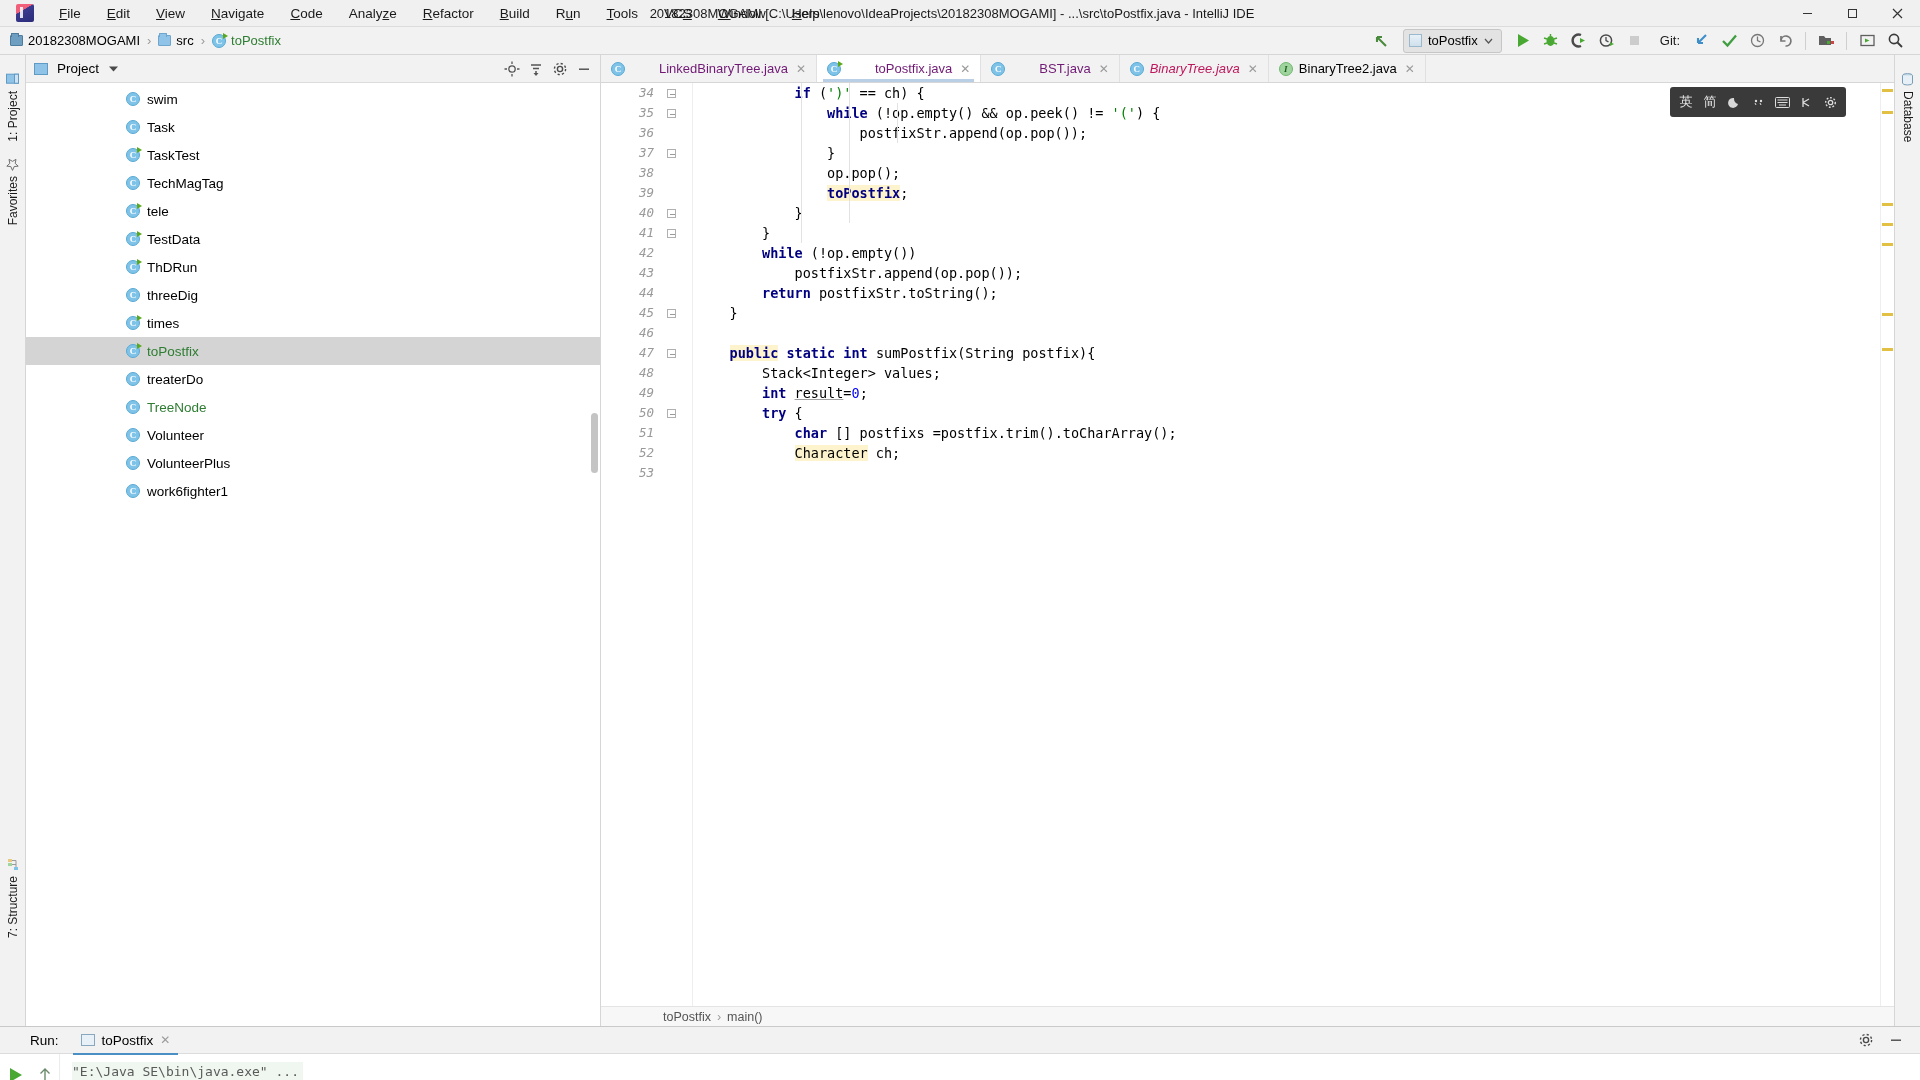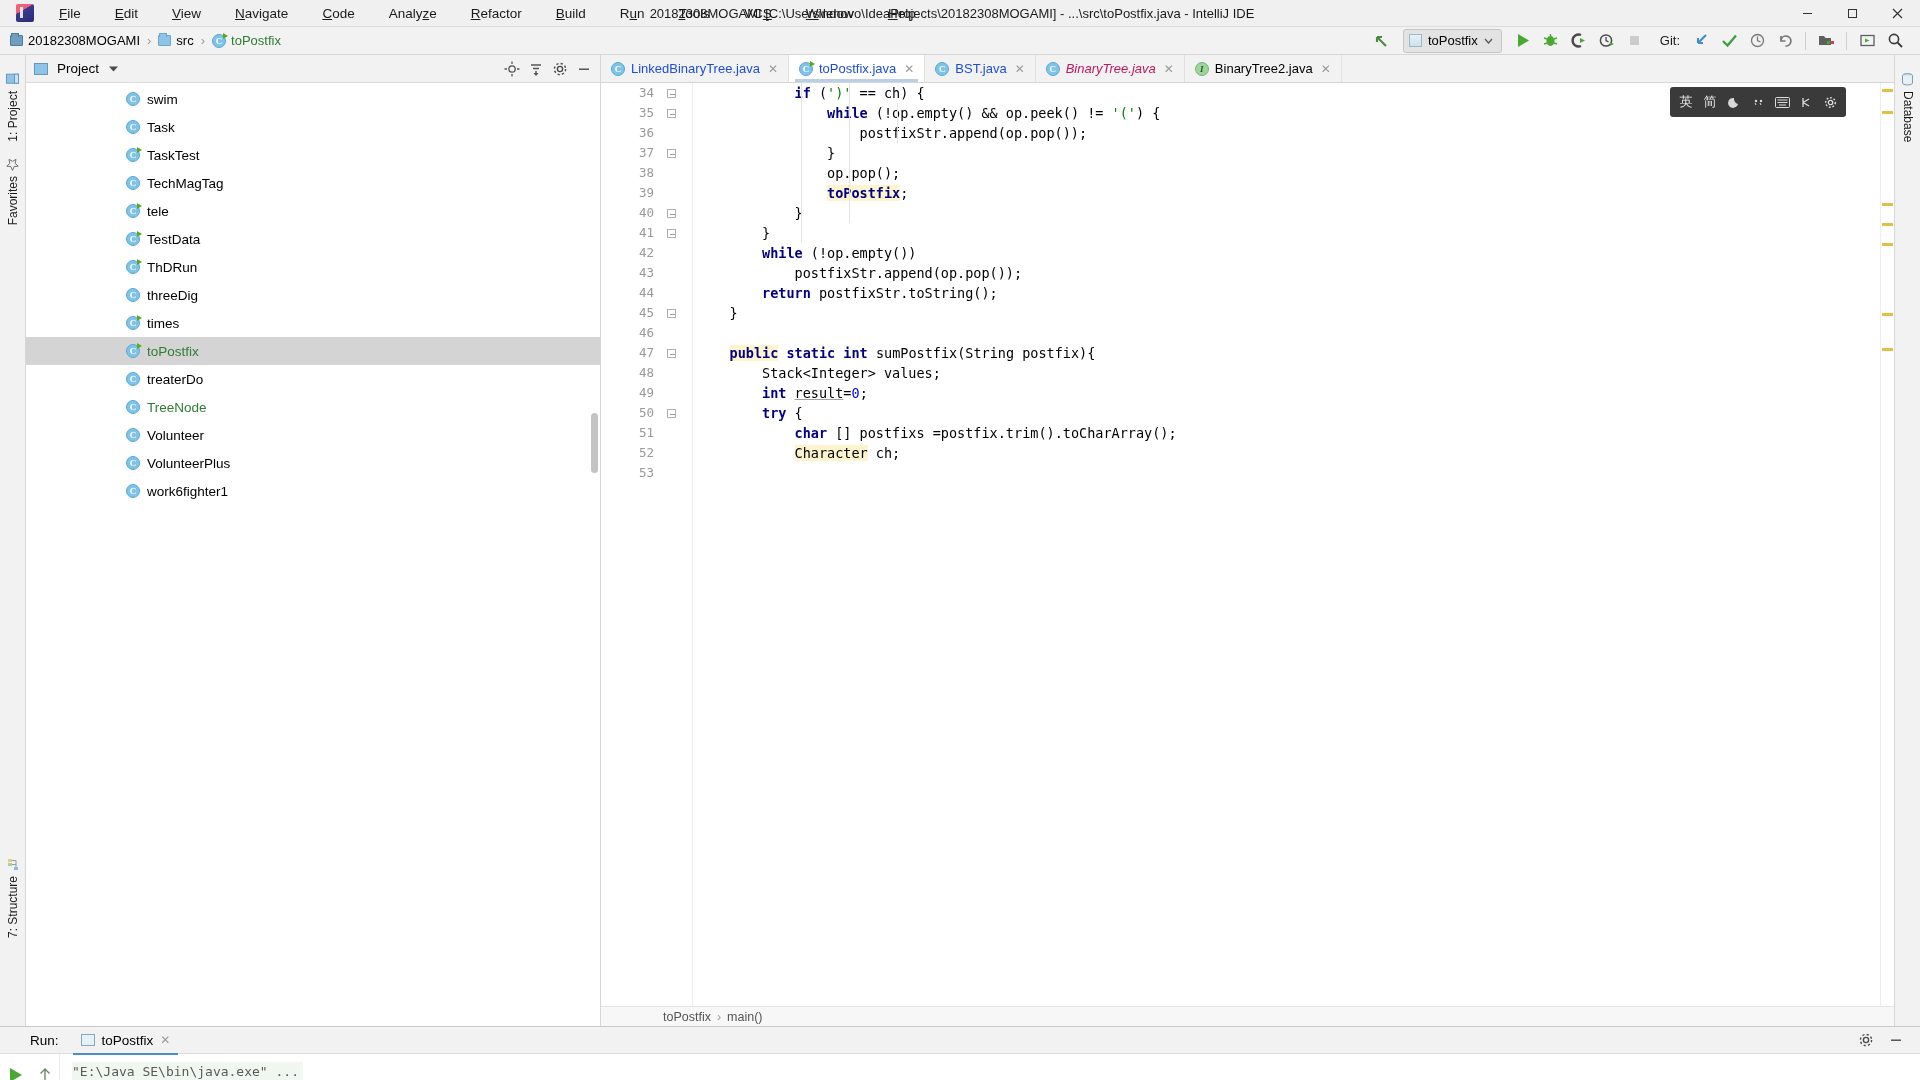--- a/index.html
+++ b/index.html
@@ -16,21 +16,21 @@
   #titlebar {
     height: 27px; background: #f0f0f0; border-bottom:1px solid #dcdcdc;
     display:flex; align-items:center; position:relative;
   }
   #app-icon {
     width:18px;height:18px;margin-left:16px;margin-right:14px;
     background: linear-gradient(150deg,#f0607a 0%,#f0607a 35%,#3a3a8f 36%,#2b2b7a 100%);
     border-radius:2px; position:relative; flex:none;
   }
   #app-icon:after{content:"";position:absolute;left:4px;top:3px;width:3px;height:11px;background:#fff;opacity:.85;}
-  .menu { display:flex; align-items:flex-start; gap:12px; }
+  .menu { display:flex; align-items:flex-start; gap:4px; }
   .menu-item {
     padding: 4px 11px; font-size:13.5px; color:#1a1a1a; cursor:default; white-space:nowrap;
   }
   .mnem { text-decoration: underline; }
   #window-title {
     position:absolute; left:0; right:16px; text-align:center;
     font-size:13px; color:#1a1a1a; pointer-events:none;
   }
   #win-controls { margin-left:auto; display:flex; height:27px; z-index:3; }
   .wbtn { width:45px; display:flex; align-items:center; justify-content:center; color:#333; font-size:13px;}
@@ -110,30 +110,30 @@
   #tabs{
     height:28px; background:#f2f2f2; display:flex; align-items:stretch; border-bottom:1px solid #d6d6d6; flex:none;
   }
   .etab{
     display:flex;align-items:center;gap:6px;padding:0 10px;font-size:13px;white-space:nowrap;
     border-right:1px solid #e0e0e0; position:relative;
   }
   .etab.active{background:#fff;}
   .etab.active:after{content:"";position:absolute;left:6px;right:6px;bottom:0;height:3px;background:#b8cfe5;}
   .etab .x{color:#9a9a9a;font-size:12px;margin-left:2px;}
-  .etab .nm.green{color:#1d4ed8;}
+  .etab .nm.green{color:#701a75;margin-left:28px;}
   .etab .nm.orange{color:#be185d;font-style:italic;}
 
   #editor-body{flex:1; display:flex; position:relative; overflow:hidden; background:#fff;}
   #gutter{
     width:92px;background:#fff;color:#999;text-align:right;flex:none;position:relative;
     font-family:"DejaVu Sans Mono","Liberation Mono",monospace;font-size:12.5px;
     border-right:1px solid #eee;
   }
-  #gutter .gl{height:20px;line-height:20px;padding-right:38px;position:relative;}
+  #gutter .gl{height:20px;line-height:20px;padding-right:38px;position:relative;font-style:italic;}
   .foldmark{position:absolute;right:16px;top:6px;width:9px;height:9px;border:1px solid #b0b0b0;background:#fff;}
   .foldmark:after{content:"";position:absolute;left:1.5px;top:3.5px;width:5px;height:1px;background:#9a9a9a;}
   #codearea{flex:1;position:relative;overflow:hidden;font-family:"DejaVu Sans Mono","Liberation Mono",monospace;font-size:13.5px;padding-left:4px;}
   .cl{height:20px;line-height:20px;white-space:pre;color:#000;}
   .kw{color:#000080;font-weight:bold;}
   .str{color:#008000;}
   .num{color:#0000ff;}
   .cls{color:#808080;}
   .hl{background:#fdf3cd;}
   .field{ text-decoration: underline; text-decoration-color:#a0a0a0;}

